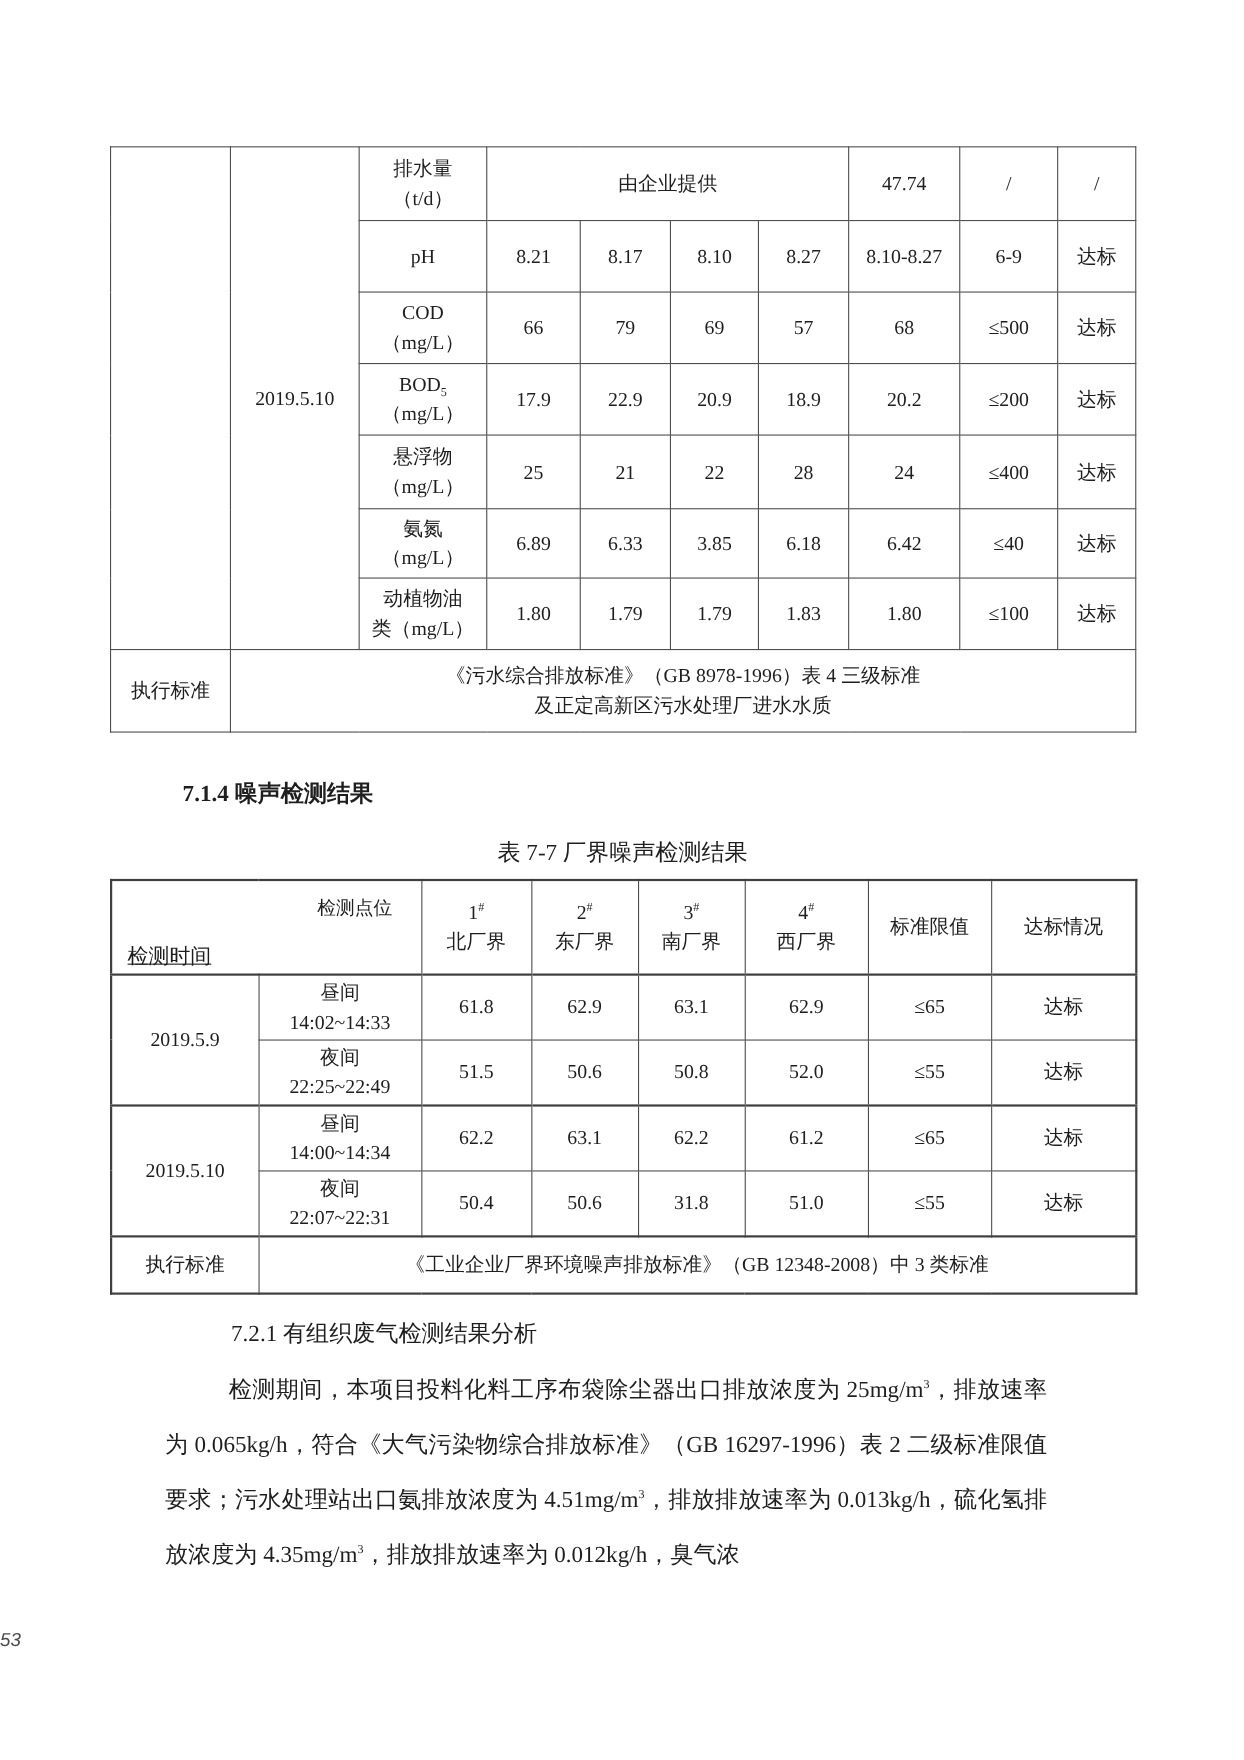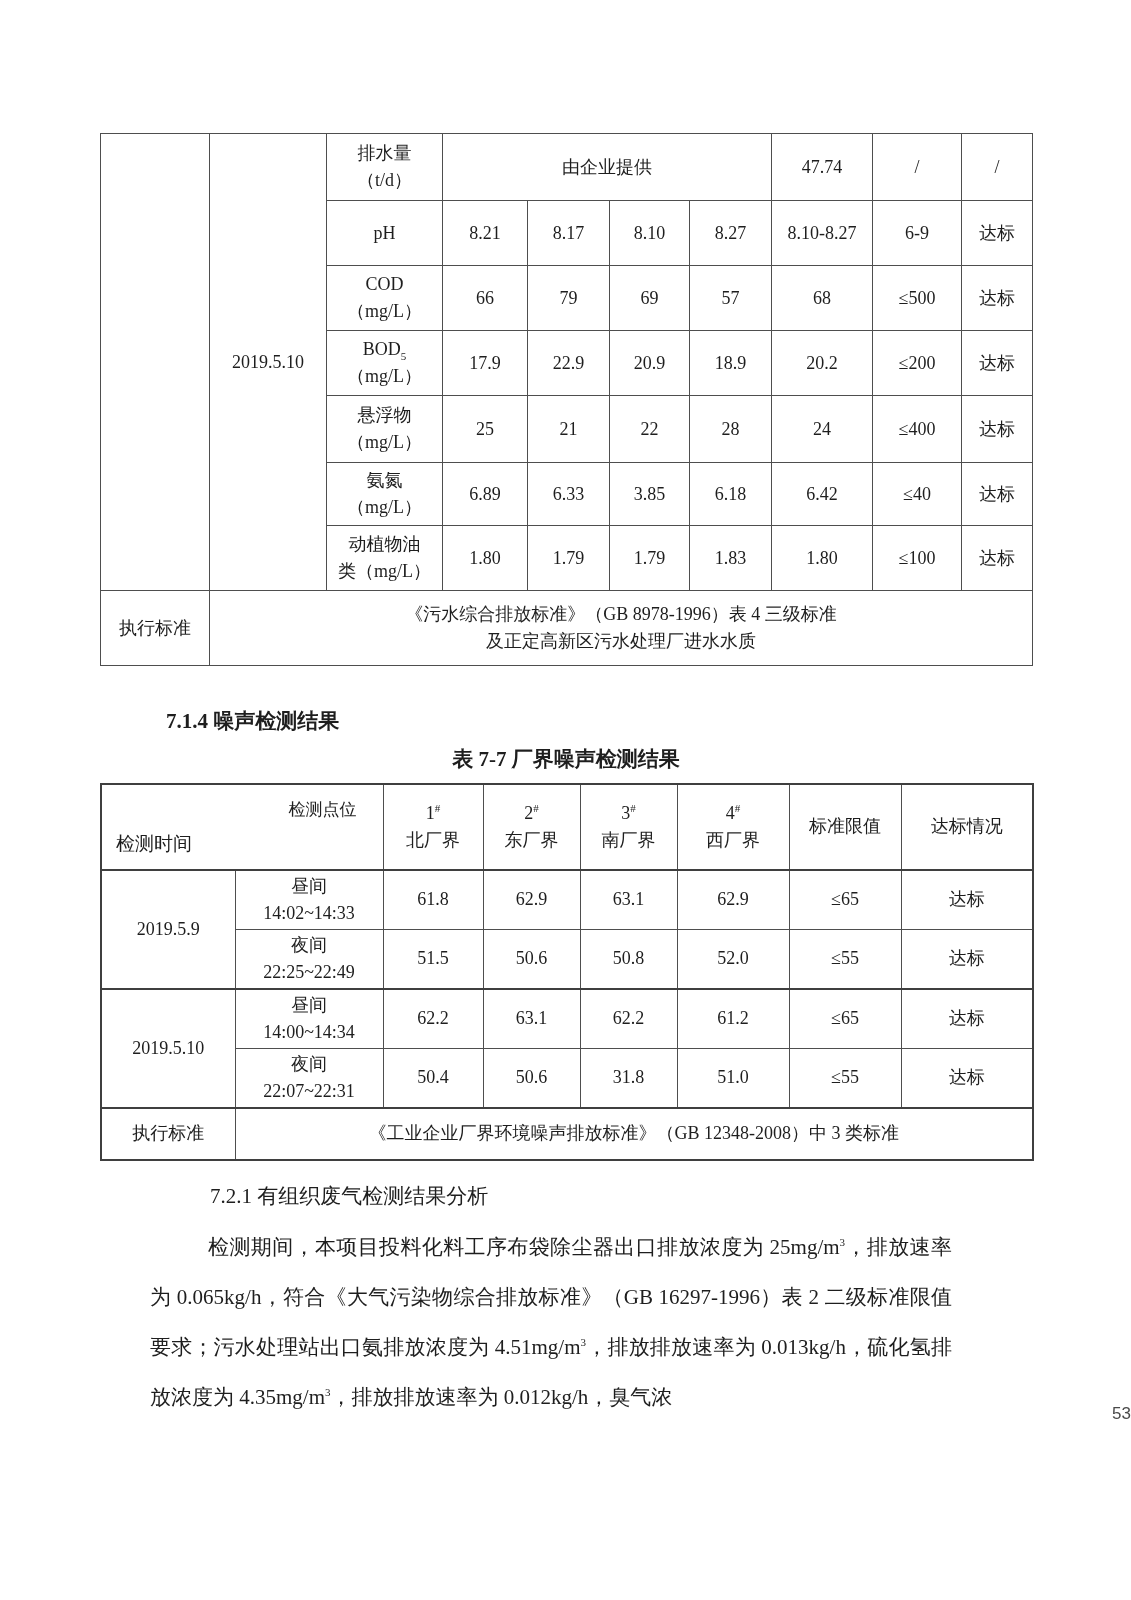--- a/index.html
+++ b/index.html
@@ -37,45 +37,46 @@
 
   
   .noise-table { border: 2px solid #3f3f3f; margin-top: 8px; }
   .noise-table .hdr th { height: 80px; border-bottom: 2px solid #3f3f3f; }
   .noise-table .data td { height: 51px; }
   .noise-table .group-start td { border-top: 2px solid #3f3f3f; }
   .noise-table .exec td { height: 46px; border-top: 2px solid #3f3f3f; }
 
   .corner-cell { position: relative; padding: 0; }
   .corner-top    { position: absolute; top: 12px;  right: 26px; font-size: 17px; }
-  .corner-bottom { position: absolute; bottom: 10px; left: 14px; font-size: 19px; }
+  .corner-bottom { position: absolute; bottom: 0; left: 14px; font-size: 19px; text-decoration: underline; }
 
   .sup { font-size: 11px; vertical-align: super; line-height: 0; }
   .sub { font-size: 11px; vertical-align: sub;   line-height: 0; }
 
   .h714 { margin: 42px 12px 0 66px; font-size: 21px; font-weight: bold; line-height: 1.3; }
-  .table-title { margin: 11px 0 9px 0; width: 932px; text-align: center; font-size: 21px; font-weight: bold; line-height: 1.3; }
+  .table-title { margin: 27px 0 9px 0; width: 932px; text-align: center; font-size: 21px; font-weight: normal; line-height: 1.3; }
   .h72  { margin: 44px 0 0 64px; font-size: 27px; font-weight: bold; line-height: 1.3; }
   .h721 { margin: 22px 0 0 110px; font-size: 21px; line-height: 1.3; }
   .para {
     margin: 12px 0 0 50px;
     width: 802px;
     font-size: 21px;
     line-height: 50px;
     text-align: justify;
     text-indent: 58px;
   }
   .page-number {
     position: absolute;
-    top: 1404px; left: 0;
+    top: 1481px; left: 0;
     width: 1131px;
-    text-align: right;
+    text-align: left;
     font-family: "Liberation Sans", "DejaVu Sans", sans-serif;
     font-size: 17px;
     color: #4a4a4a;
+    font-style: italic;
   }
 </style>
 </head>
 <body>
 
 <div class="page">
 
   <table class="water-table">
     <colgroup>
       <col style="width:109px">

